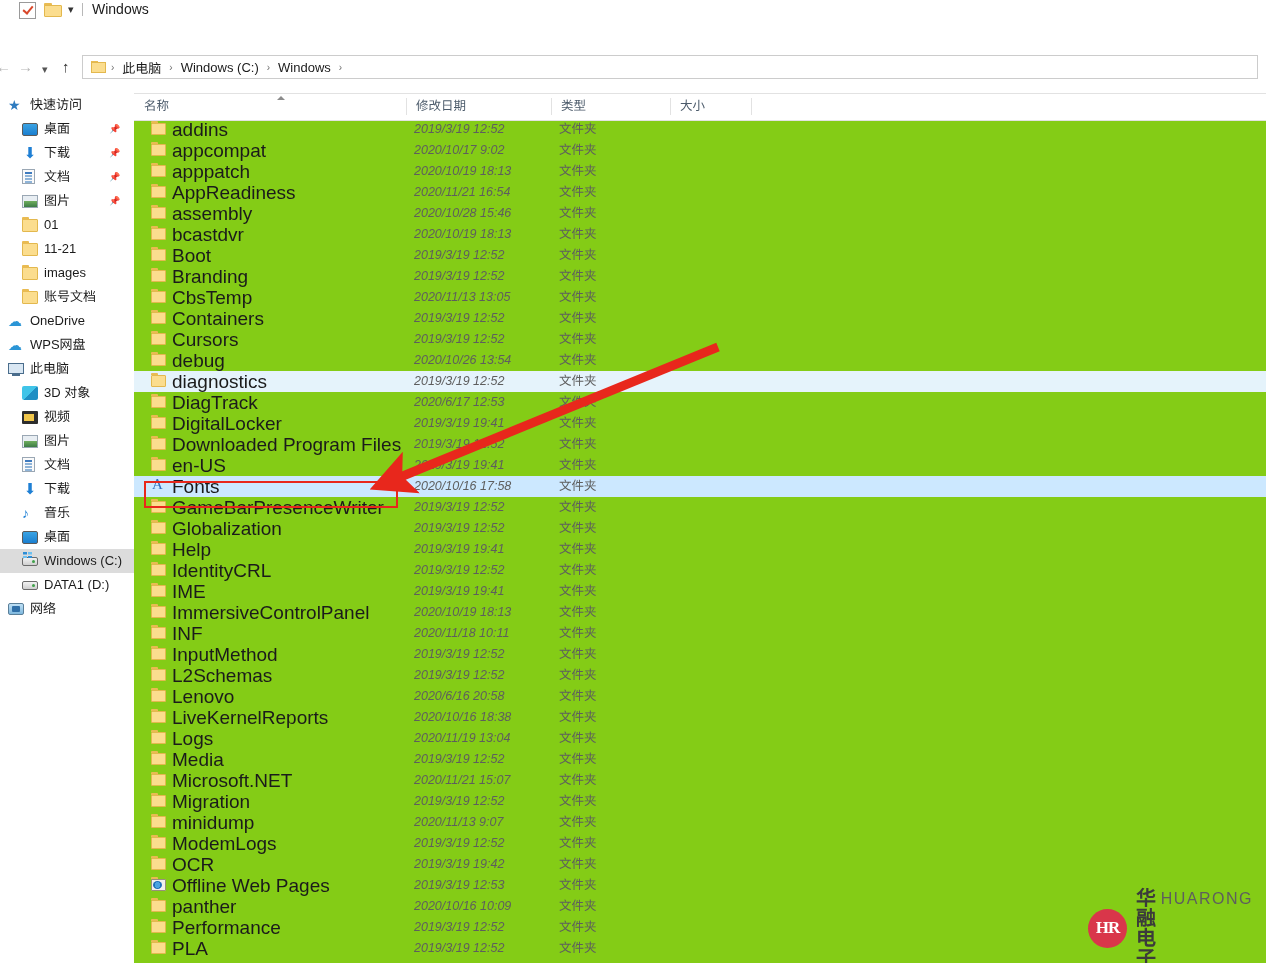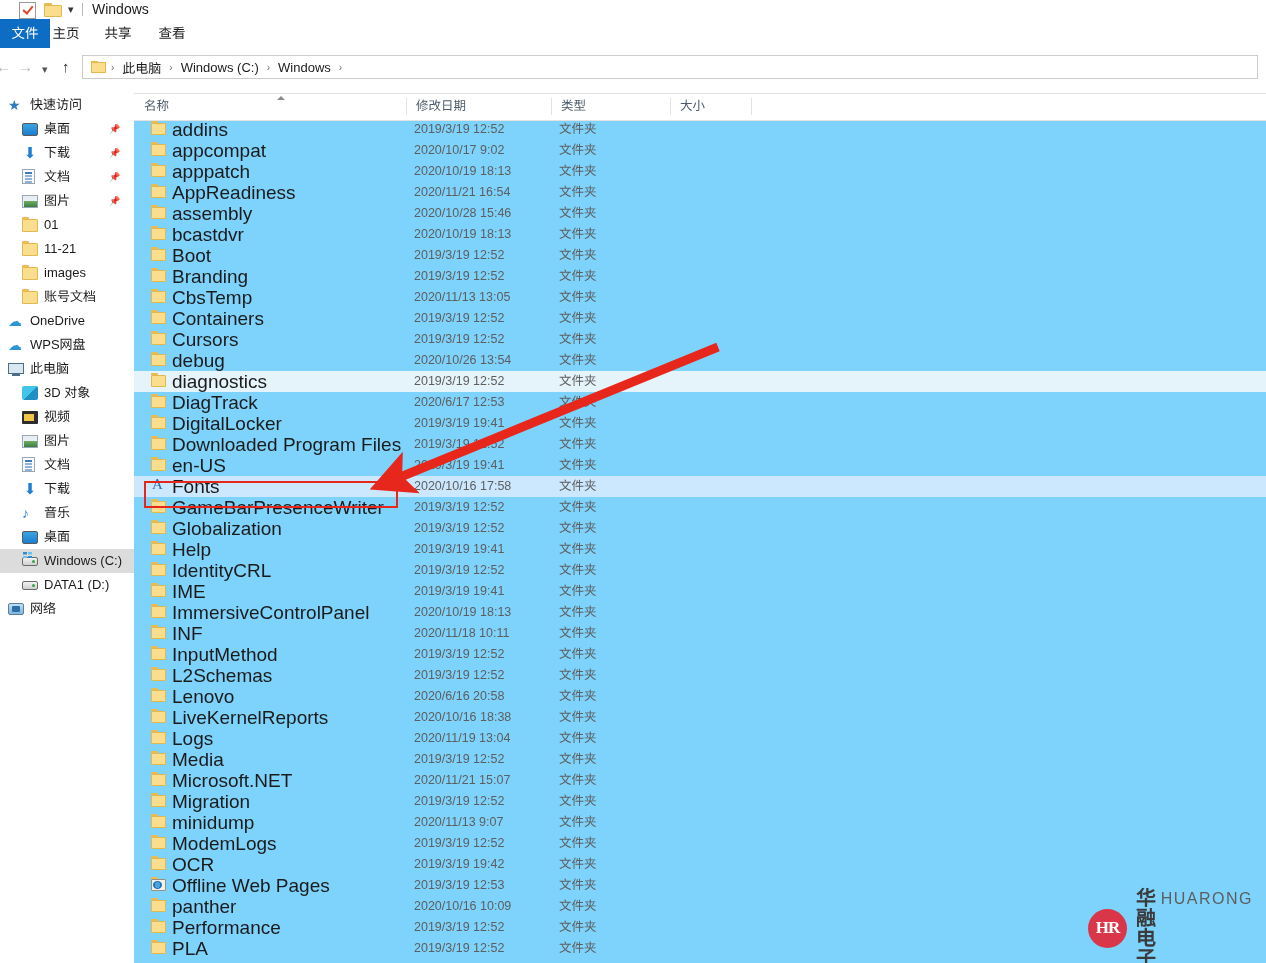--- a/index.html
+++ b/index.html
@@ -80,33 +80,33 @@
      background:
        linear-gradient(#2f8ed6,#2f8ed6) 0 0/4px 2.5px no-repeat,
        linear-gradient(#6cc0f0,#6cc0f0) 5px 0/4px 2.5px no-repeat,
        linear-gradient(#6cc0f0,#6cc0f0) 0 3.5px/4px 2.5px no-repeat,
        linear-gradient(#2f8ed6,#2f8ed6) 5px 3.5px/4px 2.5px no-repeat;}
   .i-drivec:after{content:"";position:absolute;right:2px;top:2px;width:3px;height:3px;background:#3fa14a;border-radius:50%;}
   .i-net{background:linear-gradient(#bfe0f5,#7fb8de);border:1px solid #5a7f99;box-sizing:border-box;height:12px !important;top:6px !important;border-radius:2px;}
   .i-net:after{content:"";position:absolute;left:3px;top:2px;width:8px;height:6px;background:#2f6fa8;border-radius:1px;}
 
   
-  .filelist{position:absolute;left:134px;top:93px;width:1132px;height:870px;background:#7dd3fc;}
+  .filelist{position:absolute;left:134px;top:93px;width:1132px;height:870px;background:#84cc16;}
   .colhdr{position:absolute;left:0;top:0;width:1132px;height:26px;border-bottom:1px solid #e2e2e2;border-top:1px solid #e2e2e2;background:#fff;}
   .colhdr .cell{position:absolute;top:0;height:25px;line-height:25px;font-size:12.5px;color:#4c5b6b;padding-left:10px;box-sizing:border-box;cursor:default;}
   .colhdr .div{position:absolute;top:4px;width:1px;height:17px;background:#e2e2e2;}
   .sortcaret{position:absolute;left:143px;top:2px;width:0;height:0;
      border-left:4px solid transparent;border-right:4px solid transparent;border-bottom:4px solid #8b8b8b;}
 
   .rows{position:absolute;left:0;top:26px;width:1132px;height:844px;overflow:hidden;}
   .row{position:relative;height:21px;line-height:21px;cursor:default;}
   .row.hover{background:#e5f3fb;}
   .row.sel{background:#cce8ff;}
   .row .name{position:absolute;left:38px;font-size:19px;color:#1b1b1b;white-space:nowrap;}
-  .row .date{position:absolute;left:280px;font-size:12.5px;color:#5e5e5e;white-space:nowrap;}
+  .row .date{position:absolute;left:280px;font-size:12.5px;color:#5e5e5e;white-space:nowrap;font-style:italic;}
   .row .type{position:absolute;left:425px;font-size:12.5px;color:#5e5e5e;white-space:nowrap;}
   .row .fico{position:absolute;left:17px;top:4px;width:15px;height:12px;}
   .row .fico .ftab{position:absolute;left:0;top:-2px;width:7px;height:2px;background:#e9bb52;border-radius:1px 1px 0 0;}
   .row .fico .fbody{position:absolute;left:0;top:0;width:15px;height:12px;background:#fbdd8e;border:1px solid #e3b84e;box-sizing:border-box;border-radius:1px;}
   .row .fico.font-ico{top:2px;height:16px;}
   .row .fico.font-ico:after{content:"A";position:absolute;left:1px;top:-2px;font-family:"Liberation Serif","DejaVu Serif",serif;
      font-size:15px;color:#2f6fbf;line-height:17px;}
   .row .fico.web-ico .fbody{background:#f2f0ea;border:1px solid #9a8f7a;}
   .row .fico.web-ico:after{content:"";position:absolute;left:2px;top:2px;width:9px;height:8px;
      background:radial-gradient(circle at 50% 50%,#4aa3e0 0 45%,#1d6fb8 46% 100%);border-radius:50%;}
@@ -135,26 +135,20 @@
     <div class="qat-chk"></div>
     <div class="qat-folder">
       <div class="tab"></div>
         <div class="body"></div>
     </div>
     <div class="qat-caret">▾</div>
     <div class="qat-sep"></div>
     <div class="win-title">Windows</div>
   </div>
 
-  <div class="ribbon">
-    <div class="tab file">文件</div>
-    <div class="tab home">主页</div>
-    <div class="tab share">共享</div>
-    <div class="tab view">查看</div>
-  </div>
 
   <div class="navbar">
     <div class="nav-ico nav-back">←</div>
     <div class="nav-ico nav-fwd">→</div>
     <div class="nav-ico nav-recent">▾</div>
     <div class="nav-ico nav-up">↑</div>
 
     <div class="addrbar">
       <div class="addr-folder">
         <div class="tab2"></div>

